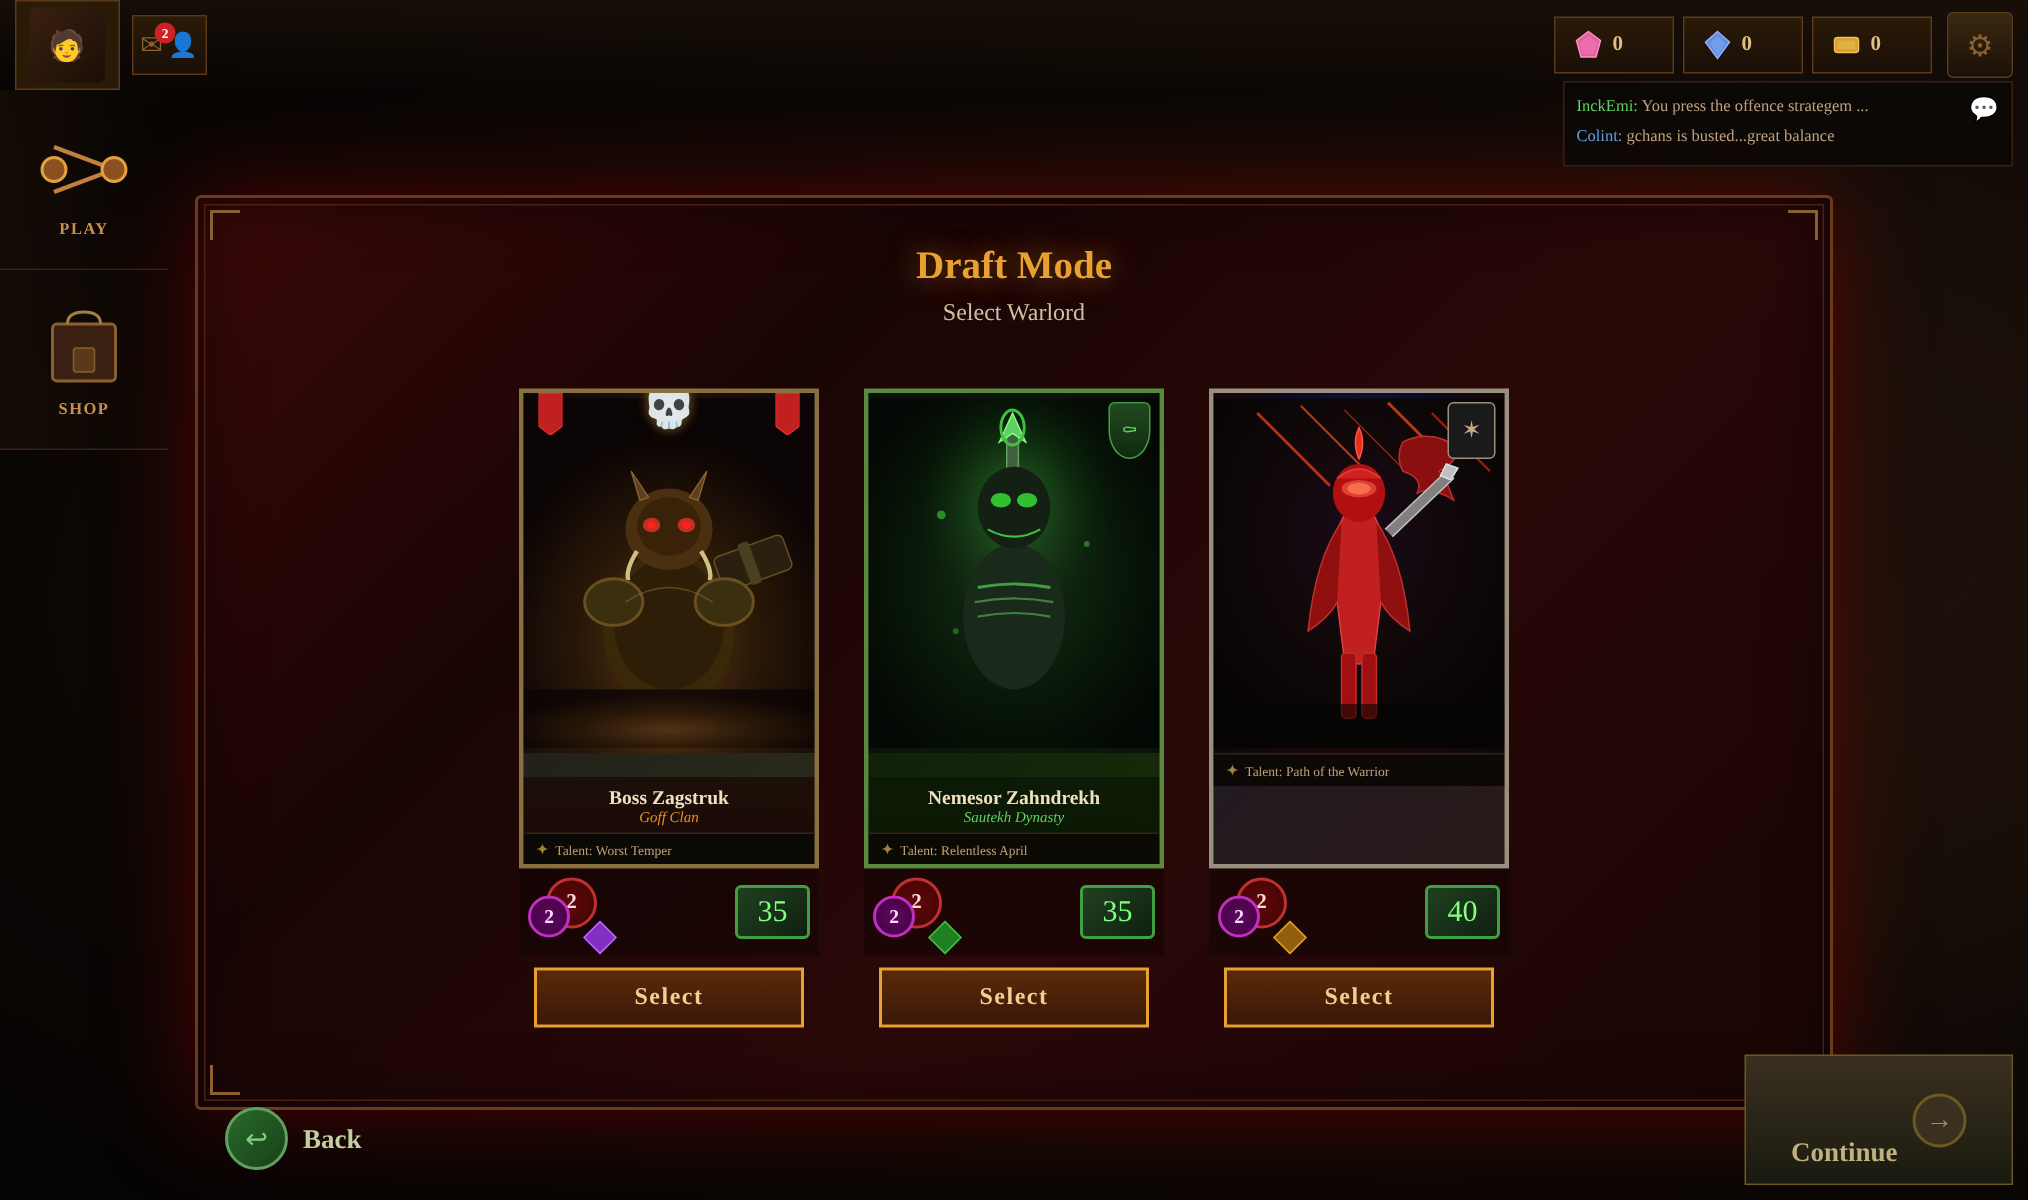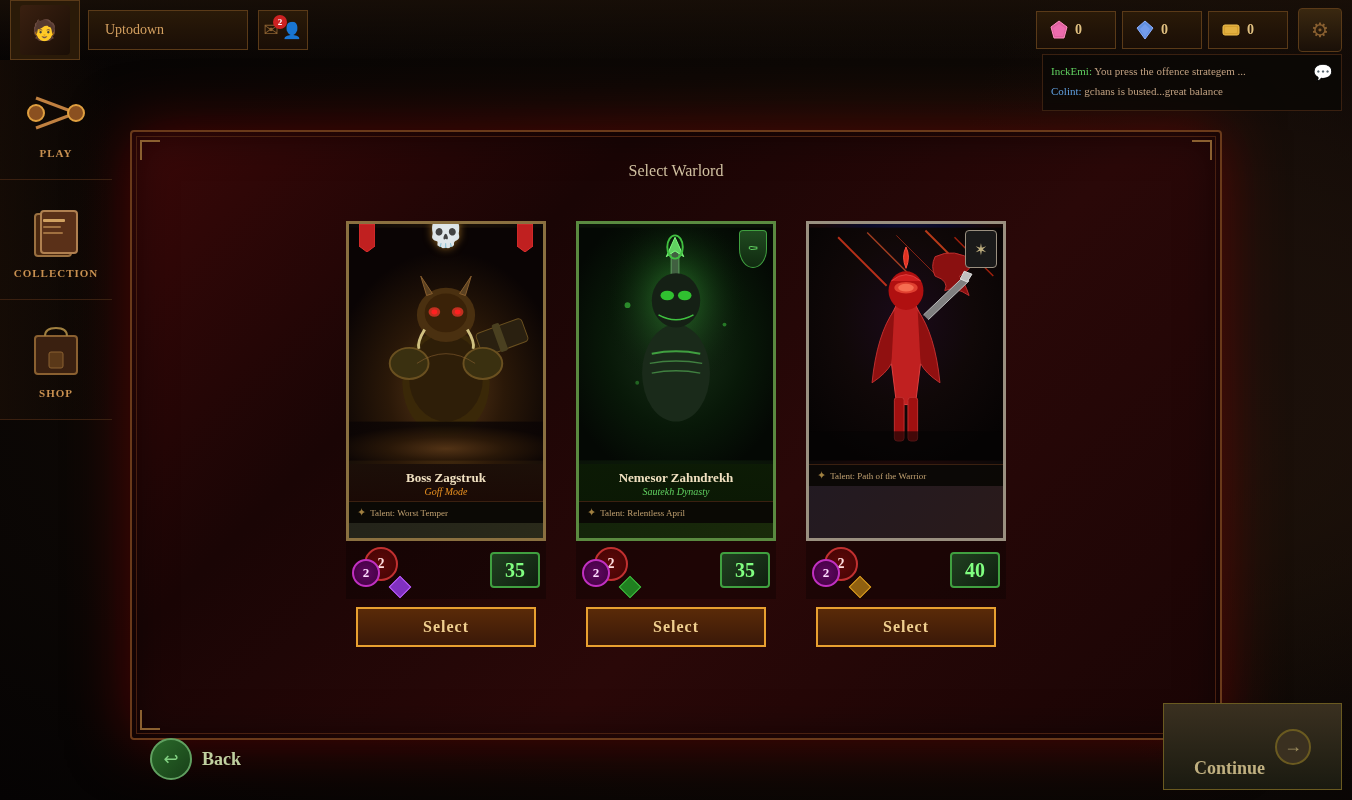--- a/index.html
+++ b/index.html
@@ -268,20 +268,21 @@
     .card-art-eldar {
       background: radial-gradient(ellipse at 50% 30%, #1a1a3a 0%, #0a0a2a 40%, #1a0808 70%, #0a0808 100%);
       display: flex; align-items: center; justify-content: center;
     }
 
     .card-name-area {
       width: 100%;
       background: linear-gradient(to bottom, #1a0a04cc, #1a0804ee);
       padding: 6px 8px 4px;
       text-align: center;
+      margin-top: 16px;
     }
     .card-name {
       color: #f0e0c0;
       font-size: 13px;
       font-weight: bold;
     }
     .card-faction {
       font-size: 10px;
       font-style: italic;
     }
@@ -336,21 +337,21 @@
     }
 
     .stat-box-right {
       background: linear-gradient(135deg, #204020, #102010);
       border: 2px solid #40a040;
       border-radius: 4px;
       width: 50px; height: 36px;
       display: flex; align-items: center; justify-content: center;
       color: #80ff80;
       font-size: 20px;
-      font-weight: bold;
+      font-weight: normal;
     }
 
     
     .select-btn {
       width: 180px;
       height: 40px;
       background: linear-gradient(to bottom, #5a2a08, #3a1808);
       border: 2px solid #e8a030;
       color: #f0d090;
       font-size: 16px;
@@ -427,23 +428,20 @@
   </style>
 </head>
 <body>
 
 <div class="bg"></div>
 <div class="bg-figure-right"></div>
 
 <div class="topbar">
   <div class="avatar-box">
     <div class="avatar-icon">🧑</div>
-  </div>
-  <div class="username-box">
-    <span>Uptodown</span>
   </div>
   <div class="notification-box">
     <div class="notif-badge">2</div>
     <span style="color:#8a6030;font-size:18px;">✉</span>
     <span style="color:#8a6030;font-size:16px;">👤</span>
   </div>
 
   <div class="topbar-spacer"></div>
 
   <div class="currency-group">
@@ -486,32 +484,20 @@
         <line x1="10" y1="45" x2="50" y2="30" stroke="#c08040" stroke-width="3"></line>
         <circle cx="10" cy="30" r="8" fill="#8a5020" stroke="#e0a040" stroke-width="2"></circle>
         <circle cx="50" cy="30" r="8" fill="#8a5020" stroke="#e0a040" stroke-width="2"></circle>
       </svg>
     </div>
     <span class="sidebar-label">PLAY</span>
   </div>
   <div class="sidebar-item">
     <div class="sidebar-icon">
       <svg width="58" height="58" viewBox="0 0 58 58">
-        <rect x="8" y="10" width="36" height="42" rx="3" fill="#4a2810" stroke="#9a7040" stroke-width="2"></rect>
-        <rect x="14" y="7" width="36" height="42" rx="3" fill="#5a3018" stroke="#b08050" stroke-width="2"></rect>
-        <rect x="16" y="15" width="22" height="3" rx="1" fill="#d0a060"></rect>
-        <rect x="16" y="22" width="18" height="2" rx="1" fill="#a07040"></rect>
-        <rect x="16" y="28" width="20" height="2" rx="1" fill="#a07040"></rect>
-      </svg>
-    </div>
-    <span class="sidebar-label">COLLECTION</span>
-  </div>
-  <div class="sidebar-item">
-    <div class="sidebar-icon">
-      <svg width="58" height="58" viewBox="0 0 58 58">
         <rect x="8" y="12" width="42" height="38" rx="3" fill="#3a2010" stroke="#8a6030" stroke-width="2"></rect>
         <path d="M18,12 Q18,4 29,4 Q40,4 40,12" fill="none" stroke="#a08040" stroke-width="2"></path>
         <rect x="22" y="28" width="14" height="16" rx="2" fill="#5a3818" stroke="#8a6030" stroke-width="1"></rect>
       </svg>
     </div>
     <span class="sidebar-label">SHOP</span>
   </div>
 </div>
 
 <div class="chat-panel">
@@ -525,20 +511,21 @@
   </div>
   <span class="chat-icon">💬</span>
 </div>
 
 <div class="modal">
   <div class="modal-corner tl"></div>
   <div class="modal-corner tr"></div>
   <div class="modal-corner bl"></div>
   <div class="modal-corner br"></div>
 
+  <div class="modal-title">Draft Mode</div>
   <div class="modal-subtitle">Select Warlord</div>
 
   <div class="cards-container">
 
     <div class="warlord-card">
       <div class="card-frame">
 
         <div style="position:absolute;top:-10px;left:50%;transform:translateX(-50%);z-index:5;font-size:30px;color:#e8c060;text-shadow:0 0 8px #e8a03099;">💀</div>
 
         <div style="position:absolute;top:0;left:10px;z-index:3;">
@@ -590,21 +577,21 @@
             <ellipse cx="138" cy="140" rx="20" ry="16" fill="#3a3010" stroke="#6a5020" stroke-width="2"></ellipse>
 
             <path d="M70,140 Q100,120 130,140" stroke="#8a6030" stroke-width="1" fill="none" opacity="0.6"></path>
 
             <rect x="0" y="200" width="200" height="40" fill="url(#orkBg)" opacity="0.8"></rect>
           </svg>
         </div>
 
         <div class="card-name-area">
           <div class="card-name">Boss Zagstruk</div>
-          <div class="card-faction ork">Goff Mode</div>
+          <div class="card-faction ork">Goff Clan</div>
         </div>
 
         <div class="card-talent-area">
           <span class="talent-icon">✦</span>
           <span class="talent-text">Talent: Worst Temper</span>
         </div>
       </div>
 
       <div class="card-stats">
         <div class="stats-left">

